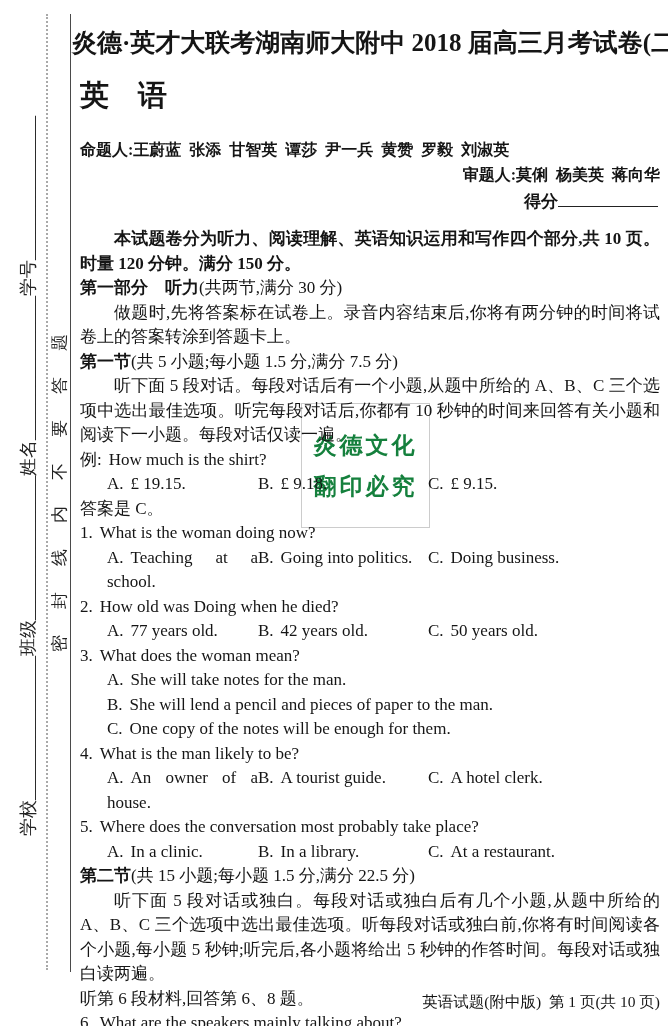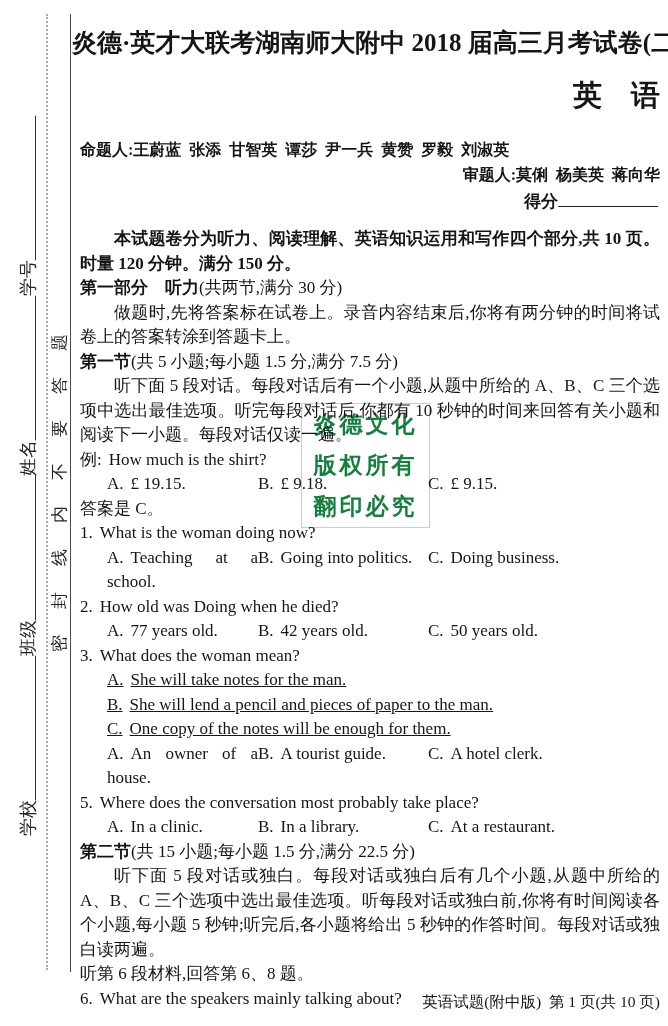--- a/index.html
+++ b/index.html
@@ -21,21 +21,21 @@
   .watermark{position:absolute;left:301px;top:403px;width:127px;height:123px;
              border:1px solid #cccccc;display:flex;flex-direction:column;
              justify-content:center;align-items:center;gap:10px;z-index:0;
              color:#15803d;font-size:23px;font-weight:bold;letter-spacing:3px;
              font-family:"Liberation Sans","DejaVu Sans",sans-serif;}
 
   
   .header{position:absolute;left:80px;top:0;width:580px;z-index:1;}
   .title{position:absolute;left:-8px;width:596px;top:26px;text-align:center;
          font-size:25px;font-weight:bold;white-space:nowrap;}
-  .subject{position:absolute;left:0;width:580px;top:76px;text-align:right;
+  .subject{position:absolute;left:0;width:580px;top:76px;text-align:left;
            font-size:29px;font-weight:bold;white-space:pre;}
   .setters{position:absolute;left:0;width:580px;top:140px;text-align:left;
            font-size:16px;font-weight:bold;white-space:pre;}
   .reviewers{position:absolute;left:0;width:580px;top:165px;text-align:right;
              font-size:16px;font-weight:bold;white-space:pre;}
   .score-row{position:absolute;left:0;width:580px;top:190px;text-align:right;
              padding-right:2px;box-sizing:border-box;font-size:17px;}
   .score-label{font-weight:bold;margin-left:16px;}
   .score-blank{display:inline-block;width:100px;height:15px;border-bottom:1.5px solid #222;}
 
@@ -46,35 +46,34 @@
   .ind{text-indent:2em;}
   .intro{font-weight:bold;}
   .h-bold{font-weight:bold;}
   .h-note{font-weight:normal;}
   .qnum{margin-right:7px;}
   .opt-row{display:flex;padding-left:27px;}
   .opt{display:block;}
   .opt-a{width:151px;flex:0 0 151px;}
   .opt-b{width:170px;flex:0 0 170px;}
   .opt-c{flex:1;}
-  .opt-line{padding-left:27px;text-decoration:underline;}
+  .opt-line{padding-left:27px;}
   .olabel{margin-right:7px;}
 
   
   .footer{position:absolute;left:80px;top:992px;width:580px;text-align:right;
           font-size:15.5px;white-space:pre;z-index:1;}
 </style>
 </head>
 <body>
 
 <div class="page">
 
   <div class="watermark">
     <div>炎德文化</div>
-    <div>版权所有</div>
     <div>翻印必究</div>
   </div>
 
   <div class="dotted-line"></div>
   <div class="solid-line"></div>
   <div class="fields-line">学校________________班级________________姓名________________学号________________</div>
   <div class="seal-text">密封线内不要答题</div>
 
   <div class="header">
     <div class="title">炎德·英才大联考湖南师大附中 2018 届高三月考试卷(二)</div>
@@ -120,20 +119,21 @@
       <span class="opt opt-a"><span class="olabel">A.</span><span>77 years old.</span></span>
       <span class="opt opt-b"><span class="olabel">B.</span><span>42 years old.</span></span>
       <span class="opt opt-c"><span class="olabel">C.</span><span>50 years old.</span></span>
     </div>
 
     <p><span class="qnum">3.</span><span>What does the woman mean?</span></p>
     <p class="opt-line"><span class="olabel">A.</span><span>She will take notes for the man.</span></p>
     <p class="opt-line"><span class="olabel">B.</span><span>She will lend a pencil and pieces of paper to the man.</span></p>
     <p class="opt-line"><span class="olabel">C.</span><span>One copy of the notes will be enough for them.</span></p>
 
+    <p><span class="qnum">4.</span><span>What is the man likely to be?</span></p>
     <div class="opt-row">
       <span class="opt opt-a"><span class="olabel">A.</span><span>An owner of a house.</span></span>
       <span class="opt opt-b"><span class="olabel">B.</span><span>A tourist guide.</span></span>
       <span class="opt opt-c"><span class="olabel">C.</span><span>A hotel clerk.</span></span>
     </div>
 
     <p><span class="qnum">5.</span><span>Where does the conversation most probably take place?</span></p>
     <div class="opt-row">
       <span class="opt opt-a"><span class="olabel">A.</span><span>In a clinic.</span></span>
       <span class="opt opt-b"><span class="olabel">B.</span><span>In a library.</span></span>

